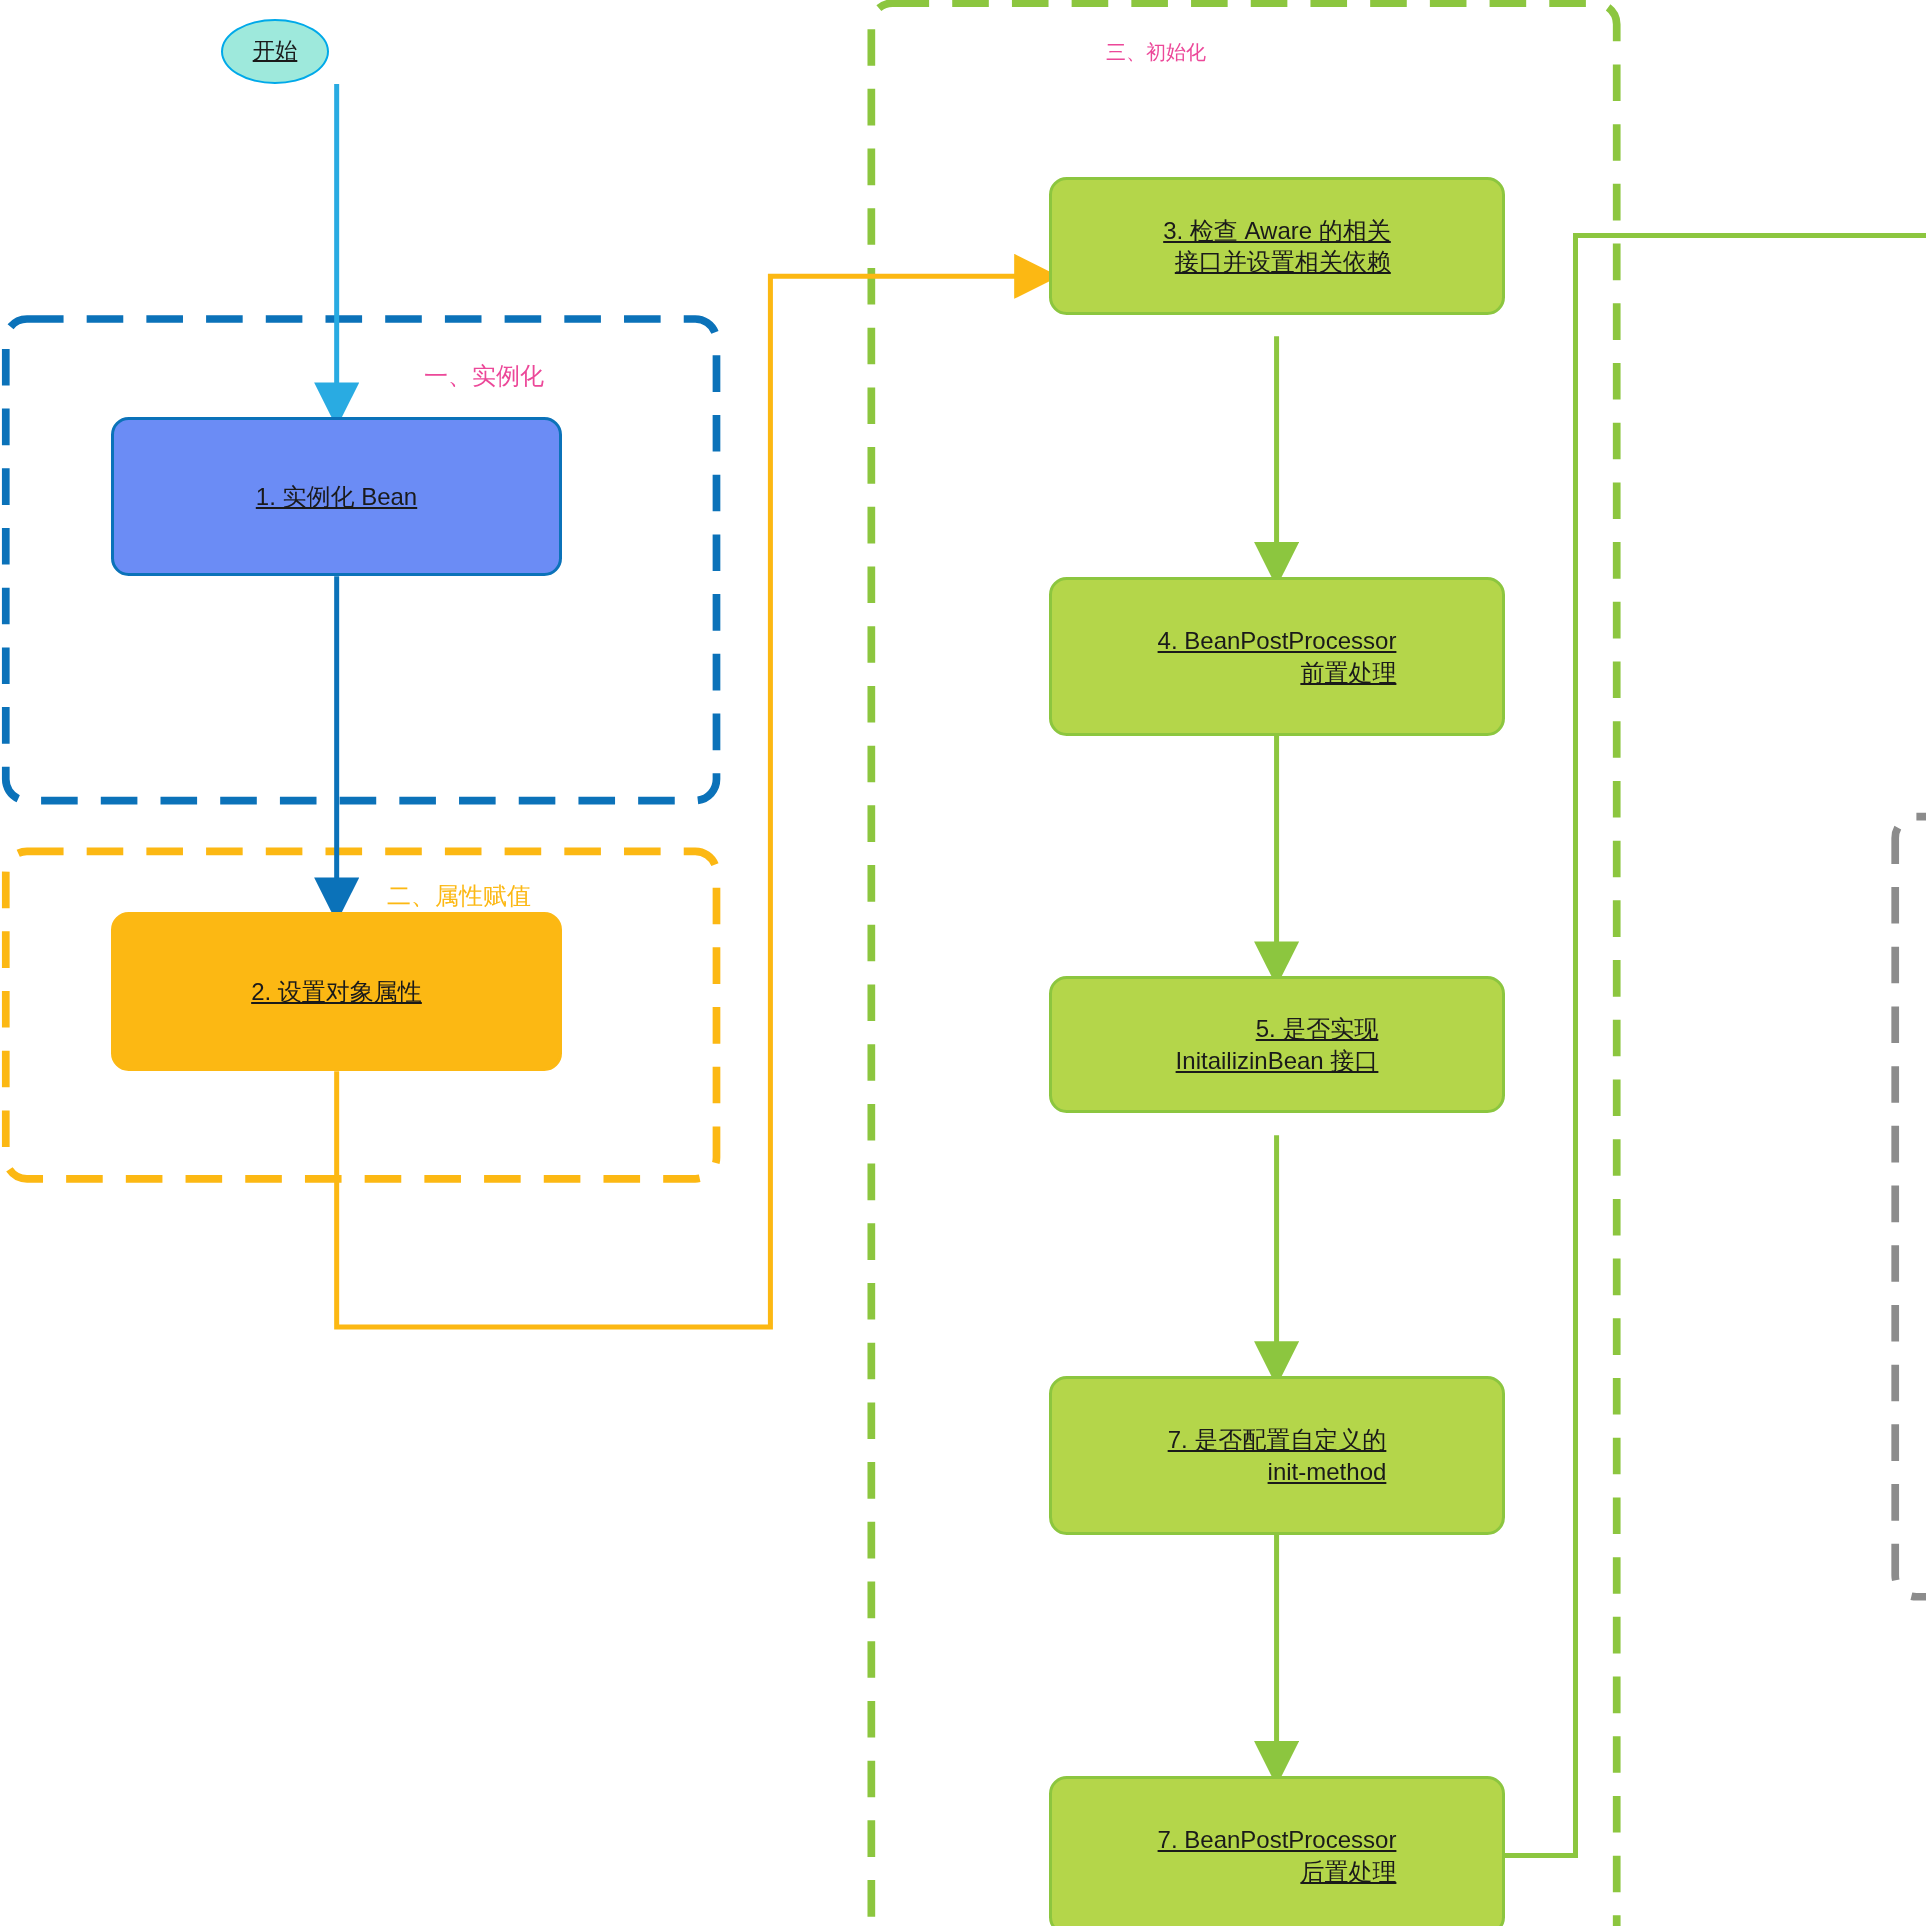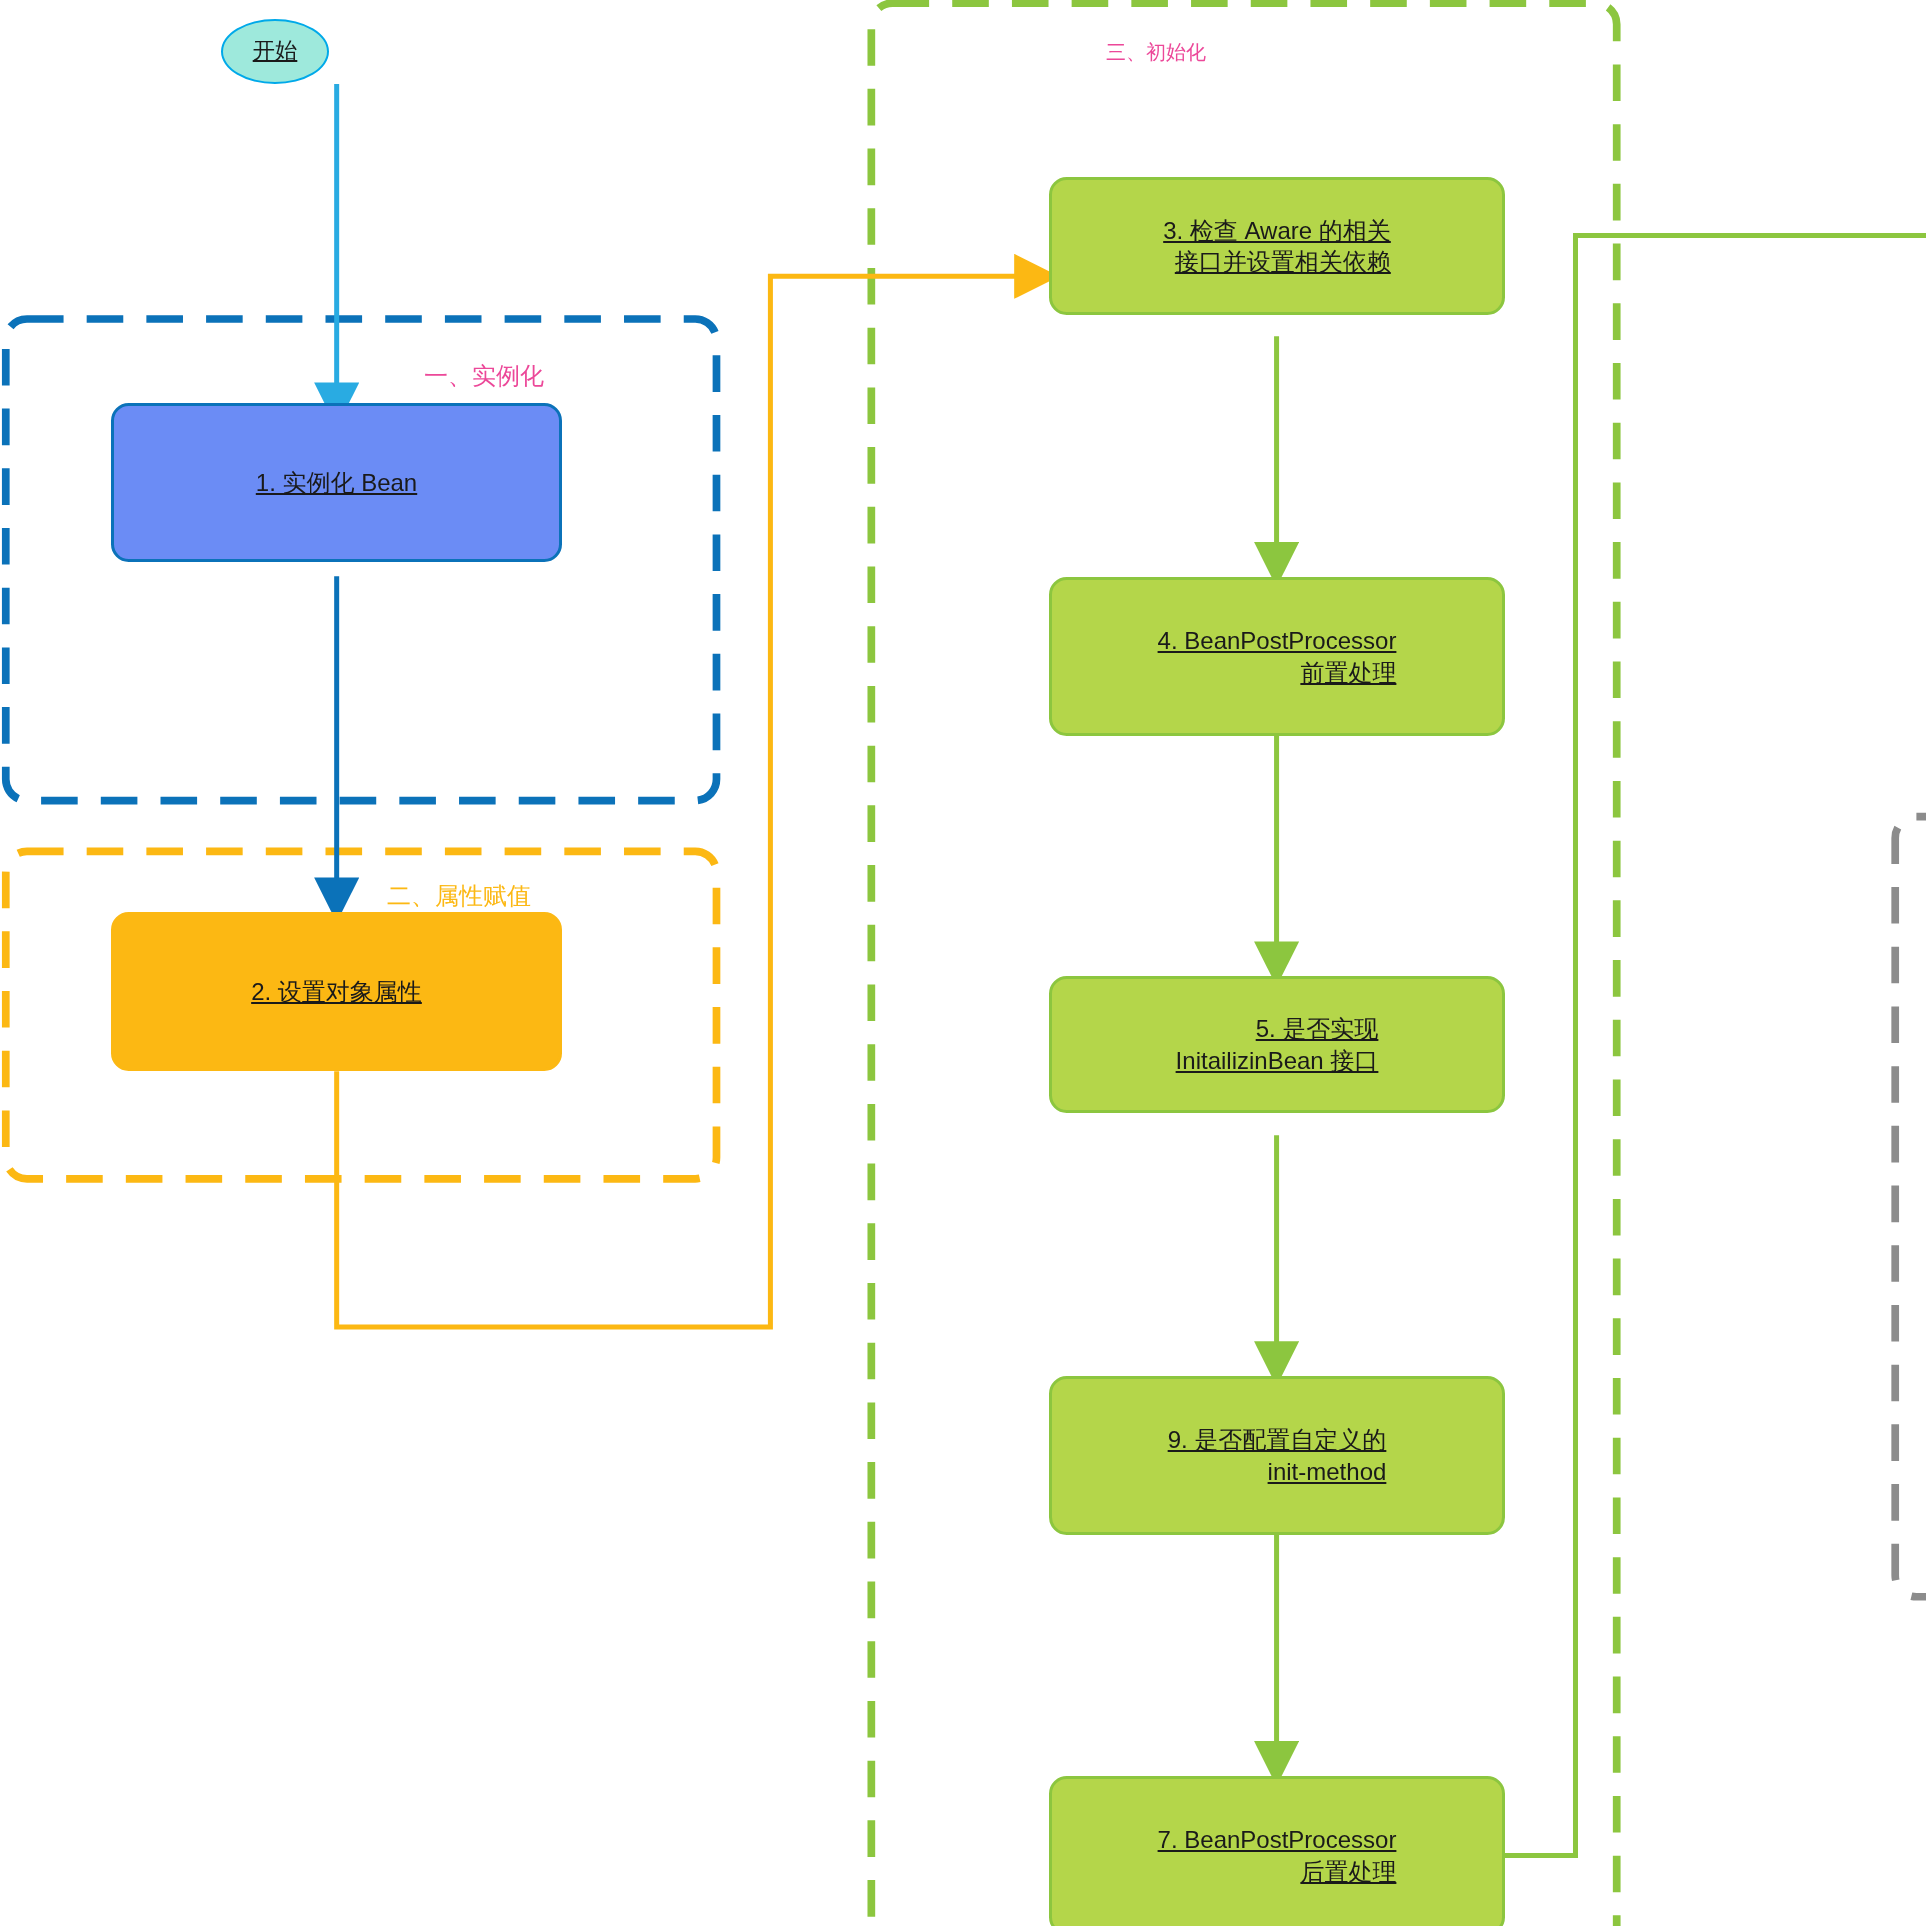--- a/index.html
+++ b/index.html
@@ -74,33 +74,33 @@
 
     <path d="M 5880 3693 L 5880 4622" fill="none" stroke="#111111" stroke-width="11" marker-end="url(#a-black)"></path>
   </svg>
 
   <div class="grouplabel" style="left:424px;top:360px;font-size:24px;color:#ec4899;">一、实例化</div>
   <div class="grouplabel" style="left:387px;top:880px;font-size:24px;color:#fcb813;">二、属性赋值</div>
   <div class="grouplabel" style="left:1106px;top:39px;font-size:20px;color:#ec4899;">三、初始化</div>
 
   <div class="node ellipse" style="left:221px;top:18.5px;width:108px;height:65px;background:#9ee9dc;border:2.7px solid #00a9e9;font-size:22.3px;">开始</div>
 
-  <div class="node rbox" style="left:111px;top:403px;width:451px;height:159px;background:#6b8cf5;border:3.5px solid #0b72b9;font-size:24px;">1. 实例化 Bean</div>
+  <div class="node rbox" style="left:111px;top:417px;width:451px;height:159px;background:#6b8cf5;border:3.5px solid #0b72b9;font-size:24px;">1. 实例化 Bean</div>
 
   <div class="node rbox" style="left:111px;top:912px;width:451px;height:159px;background:#fcb813;border:3.5px solid #fcb813;font-size:24px;">2. 设置对象属性</div>
 
   <div class="node rbox" style="left:1049px;top:177px;width:456px;height:138px;background:#b4d64a;border:3.5px solid #8cc63f;font-size:24px;">3. 检查  Aware 的相关
 接口并设置相关依赖</div>
 
   <div class="node rbox" style="left:1049px;top:577px;width:456px;height:159px;background:#b4d64a;border:3.5px solid #8cc63f;font-size:24px;">4. BeanPostProcessor
 前置处理</div>
 
   <div class="node rbox" style="left:1049px;top:976px;width:456px;height:137px;background:#b4d64a;border:3.5px solid #8cc63f;font-size:24px;">5. 是否实现
 InitailizinBean 接口</div>
 
-  <div class="node rbox" style="left:1049px;top:1376px;width:456px;height:159px;background:#b4d64a;border:3.5px solid #8cc63f;font-size:24px;">9. 是否配置自定义的
+  <div class="node rbox" style="left:1049px;top:1376px;width:456px;height:159px;background:#b4d64a;border:3.5px solid #8cc63f;font-size:24px;">7. 是否配置自定义的
 init-method</div>
 
   <div class="node rbox" style="left:1049px;top:1776px;width:456px;height:159px;background:#b4d64a;border:3.5px solid #8cc63f;font-size:24px;">7. BeanPostProcessor
 后置处理</div>
 
 </div>
 
 
 </body></html>

